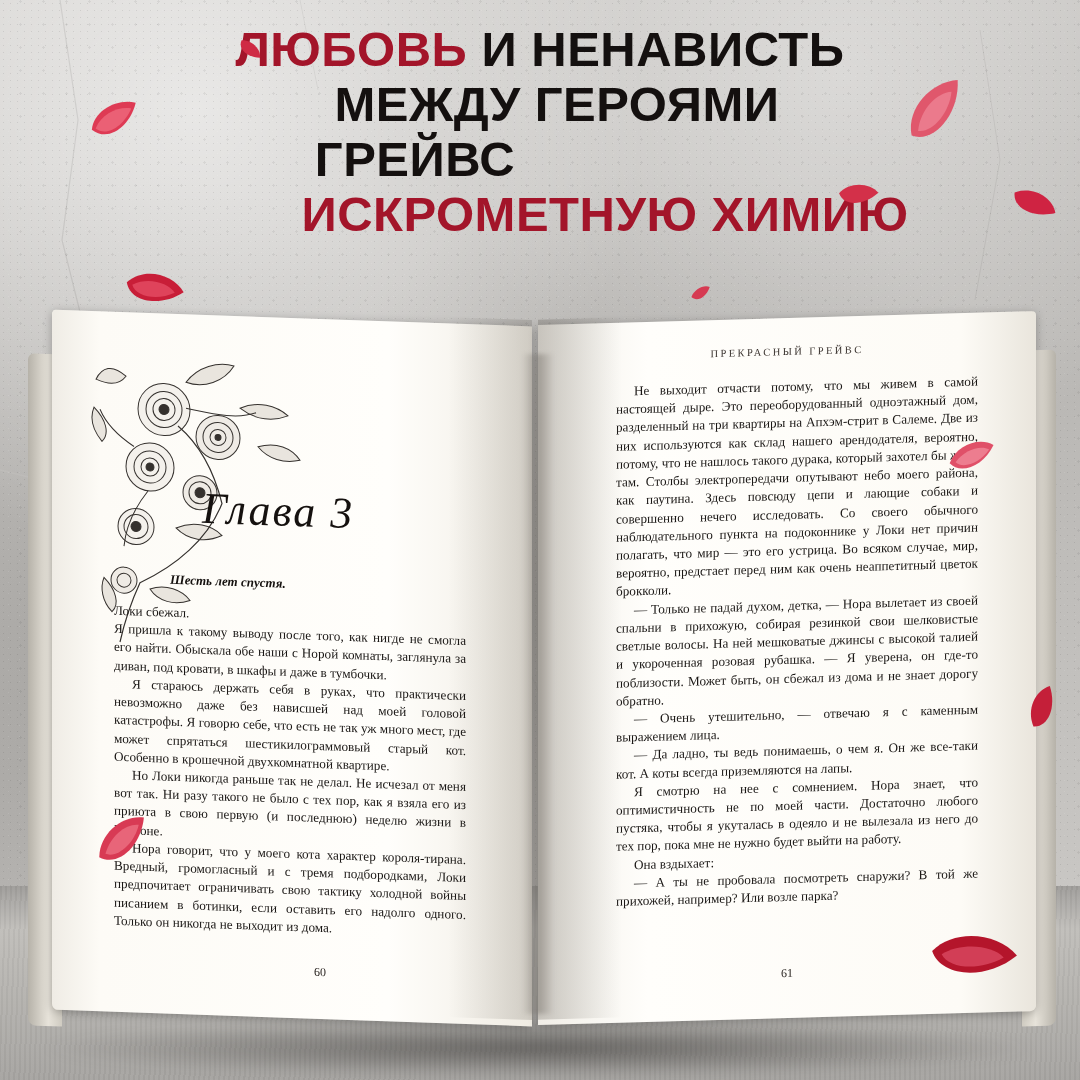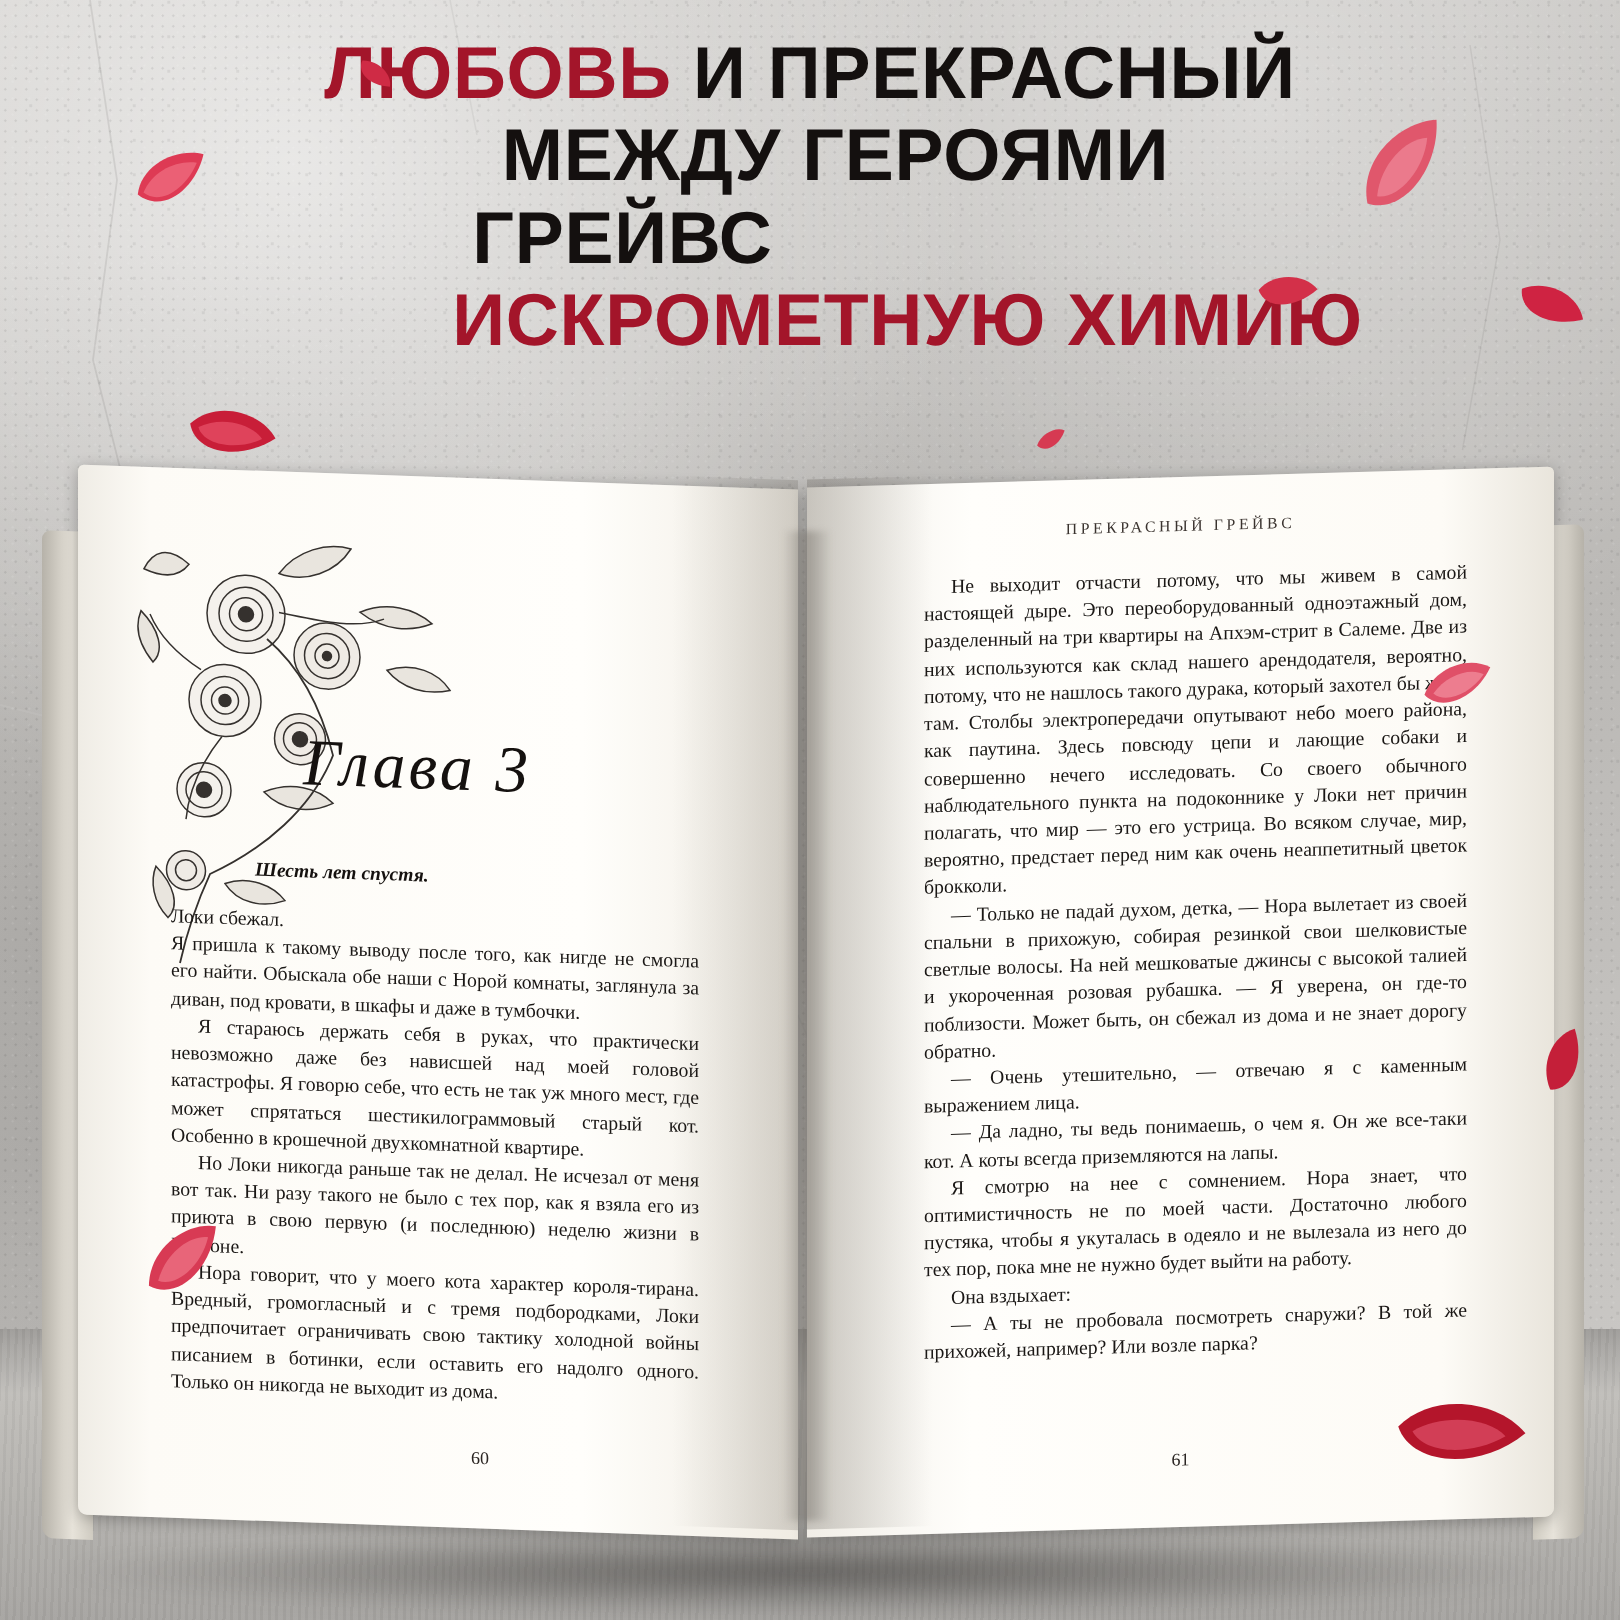--- a/index.html
+++ b/index.html
@@ -169,21 +169,21 @@
       <path d="M300 0 L318 90" stroke="rgba(90,88,85,.35)" stroke-width="1" fill="none"></path>
       <path d="M520 650 L560 740 L540 860" stroke="rgba(90,88,85,.3)" stroke-width="1" fill="none"></path>
       <path d="M0 470 L120 500 L240 480" stroke="rgba(255,255,255,.25)" stroke-width="1.4" fill="none"></path>
     </svg>
   </div>
 
   <div class="table"></div>
 
   <div class="headline">
     <span class="hl-line hl-1">
-      <span class="red">ЛЮБОВЬ</span><span class="dark"> И ПРЕКРАСНЫЙ</span>
+      <span class="red">ЛЮБОВЬ</span><span class="dark"> И НЕНАВИСТЬ</span>
     </span>
     <span class="hl-line hl-2 dark">МЕЖДУ ГЕРОЯМИ</span>
     <span class="hl-line hl-3 dark">ГРЕЙВС</span>
     <span class="hl-line hl-4 red">ИСКРОМЕТНУЮ ХИМИЮ</span>
   </div>
 
   <div class="book">
     <div class="book-shadow"></div>
 
     <div class="edge-left"></div>

